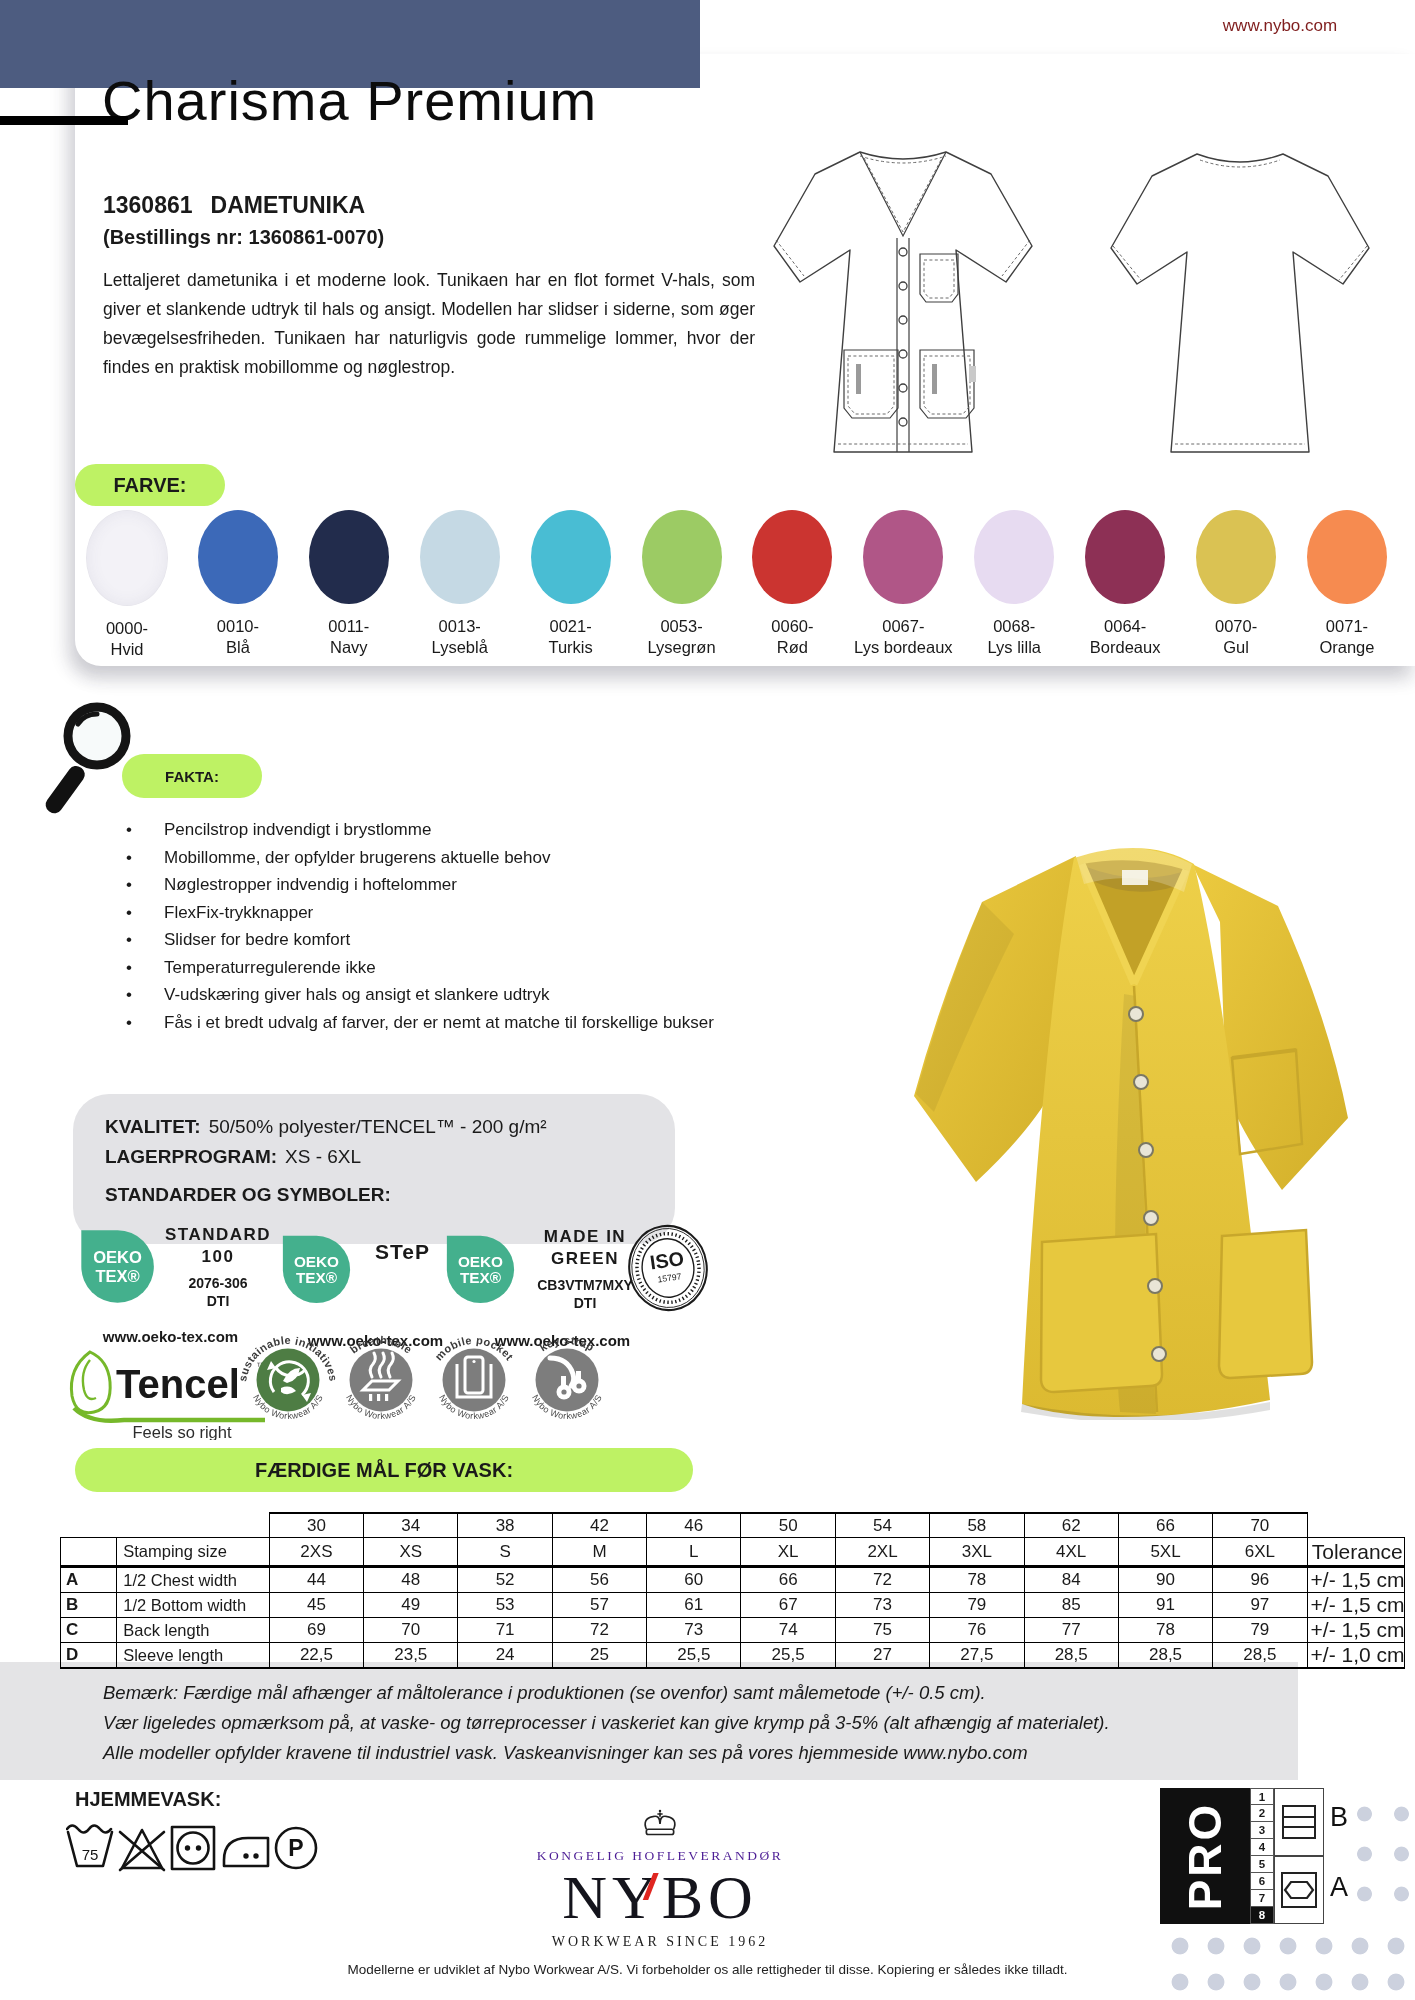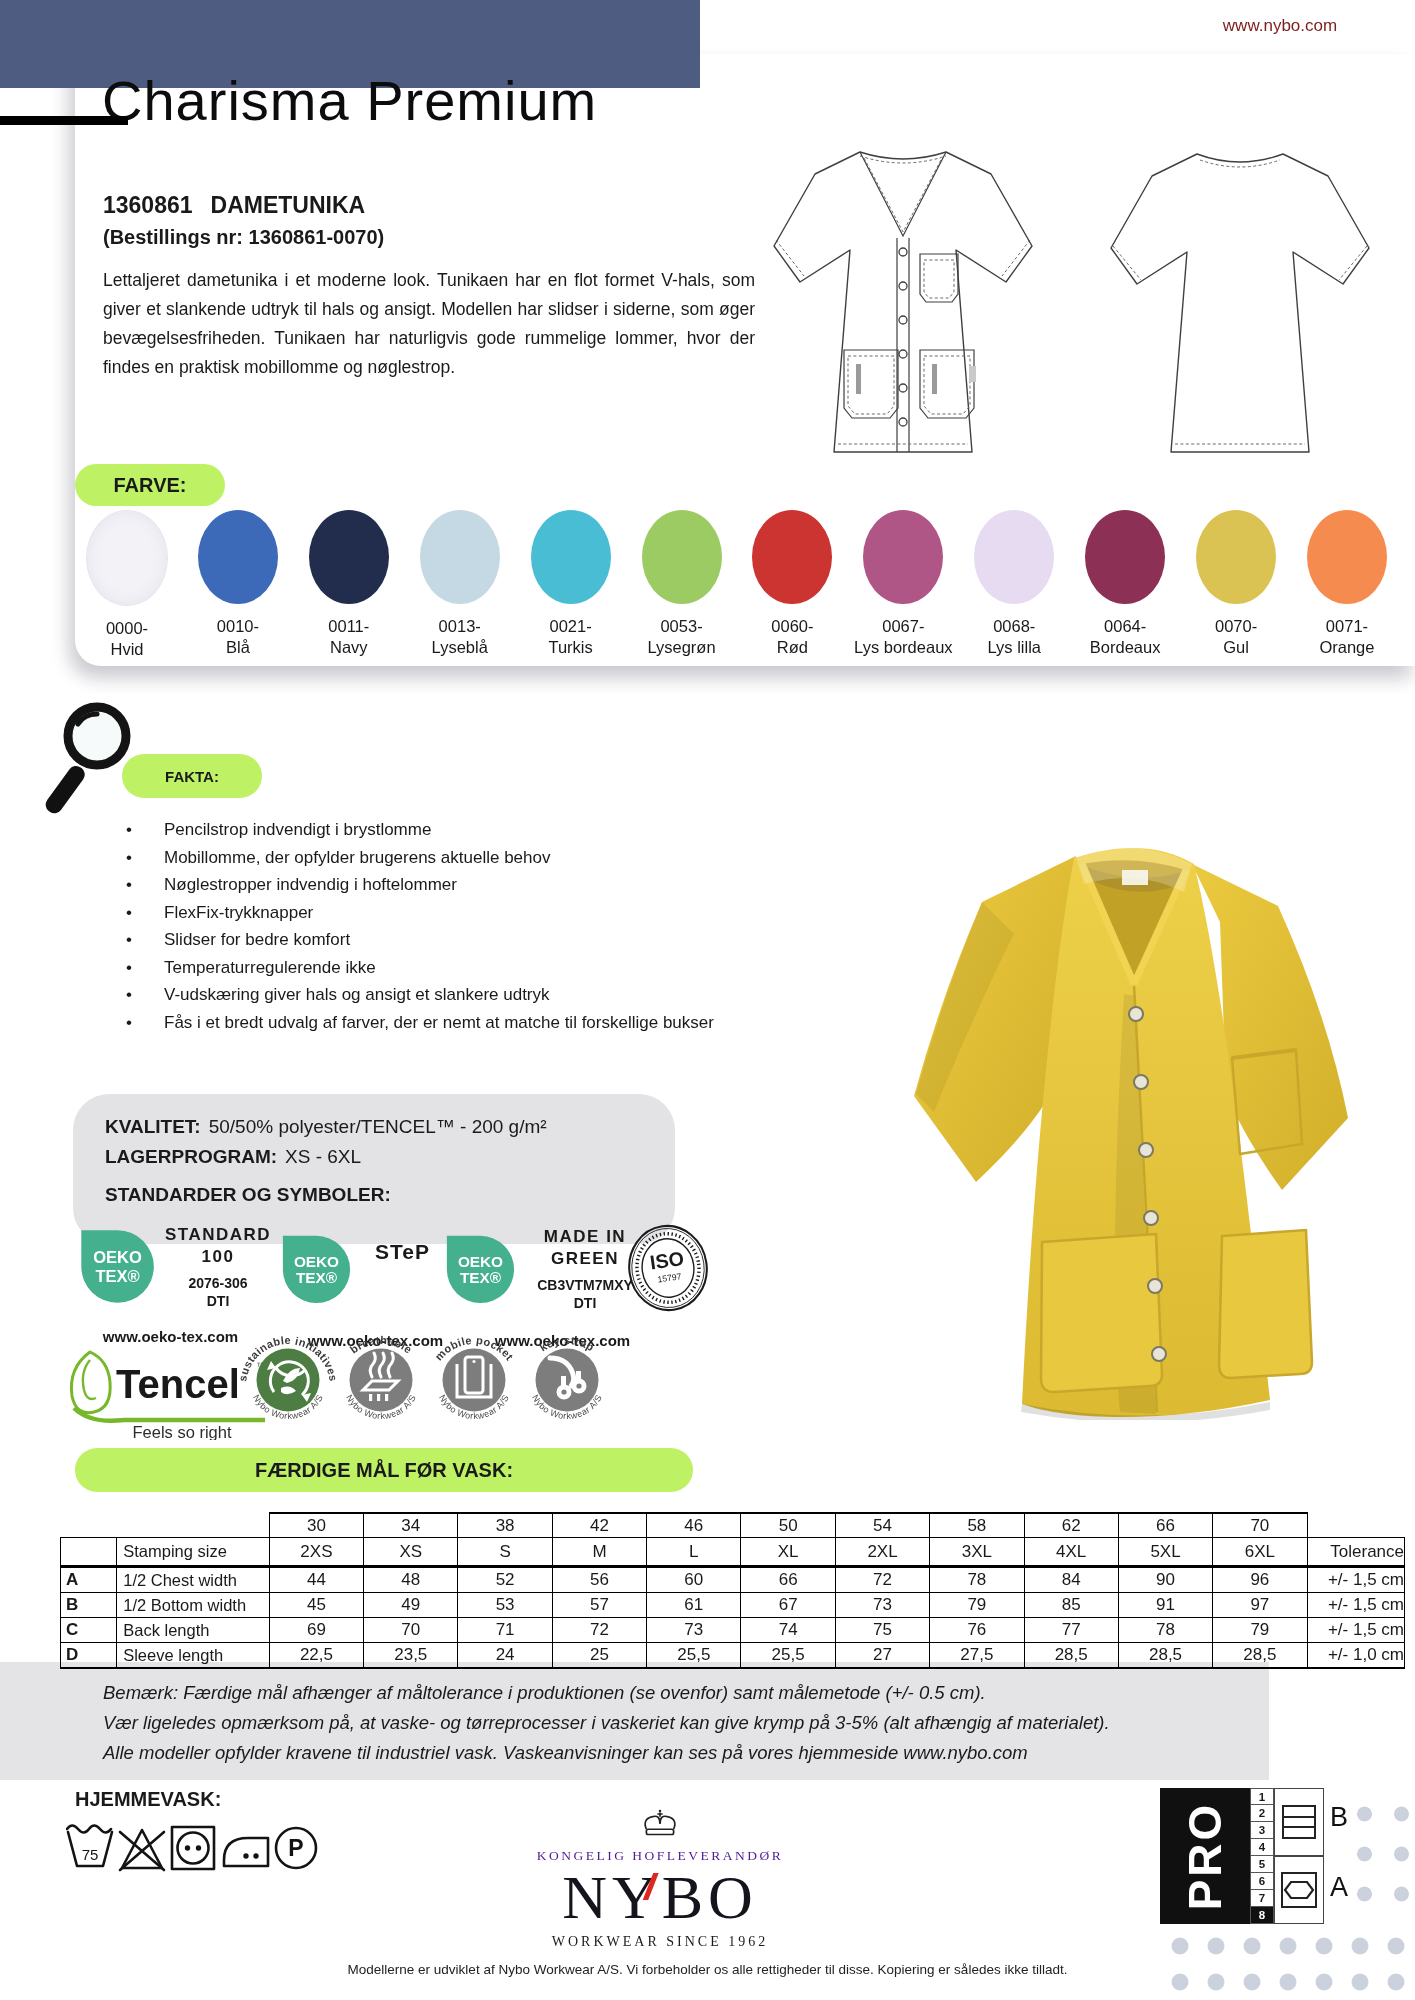--- a/index.html
+++ b/index.html
@@ -71,25 +71,25 @@
   .mwrap{left:60px;top:1512px;width:1345px;z-index:6;}
   table.mtable{border-collapse:collapse;width:100%;table-layout:fixed;}
   .mtable td{border:1.5px solid #000;font-size:17px;text-align:center;padding:0;height:24px;
              overflow:hidden;white-space:nowrap;}
   .mtable tr.r0 td{border-top:2.5px solid #000;height:23px;border-radius:11px;}
   .mtable tr.r0 td.ghost, .mtable td.ghost{border:none;background:transparent;}
   .mtable tr.rh td{height:27px;border-bottom:3px solid #000;}
   .mtable tr.rh td.lt{border-bottom:3px solid #000;}
   .mtable td.lt{font-weight:bold;text-align:left;padding-left:5px;}
   .mtable td.lbl{text-align:left;padding-left:6px;font-size:16.5px;}
-  .mtable td.tol{font-size:17px;text-align:right;padding-left:3px;}
+  .mtable td.tol{font-size:21px;text-align:center;padding-left:3px;}
   .mtable tr:last-child td{border-bottom:2.5px solid #000;}
 
   
-  .notebox{left:0;top:1662px;width:1269px;height:118px;background:#e4e4e6;z-index:4;}
+  .notebox{left:0;top:1662px;width:1269px;height:118px;background:#e4e4e6;z-index:4;padding-left:29px;}
   .note-line{position:absolute;left:103px;font-style:italic;font-size:18.5px;white-space:nowrap;}
   .n1{top:20px;} .n2{top:50px;} .n3{top:80px;}
 
   
   .hjv-label{left:75px;top:1788px;font-size:20px;font-weight:bold;z-index:6;}
   .wash{left:66px;top:1816px;z-index:6;}
 
   .nybo{left:510px;top:1808px;width:300px;text-align:center;z-index:6;}
   .nybo-royal{font-family:Liberation Serif, serif;font-size:13.5px;letter-spacing:2.5px;margin-top:4px;color:#4c1d95;}
   .nybo-name{font-family:"Liberation Serif",serif;font-size:62px;line-height:62px;letter-spacing:5px;color:#14141c;margin-top:2px;}

